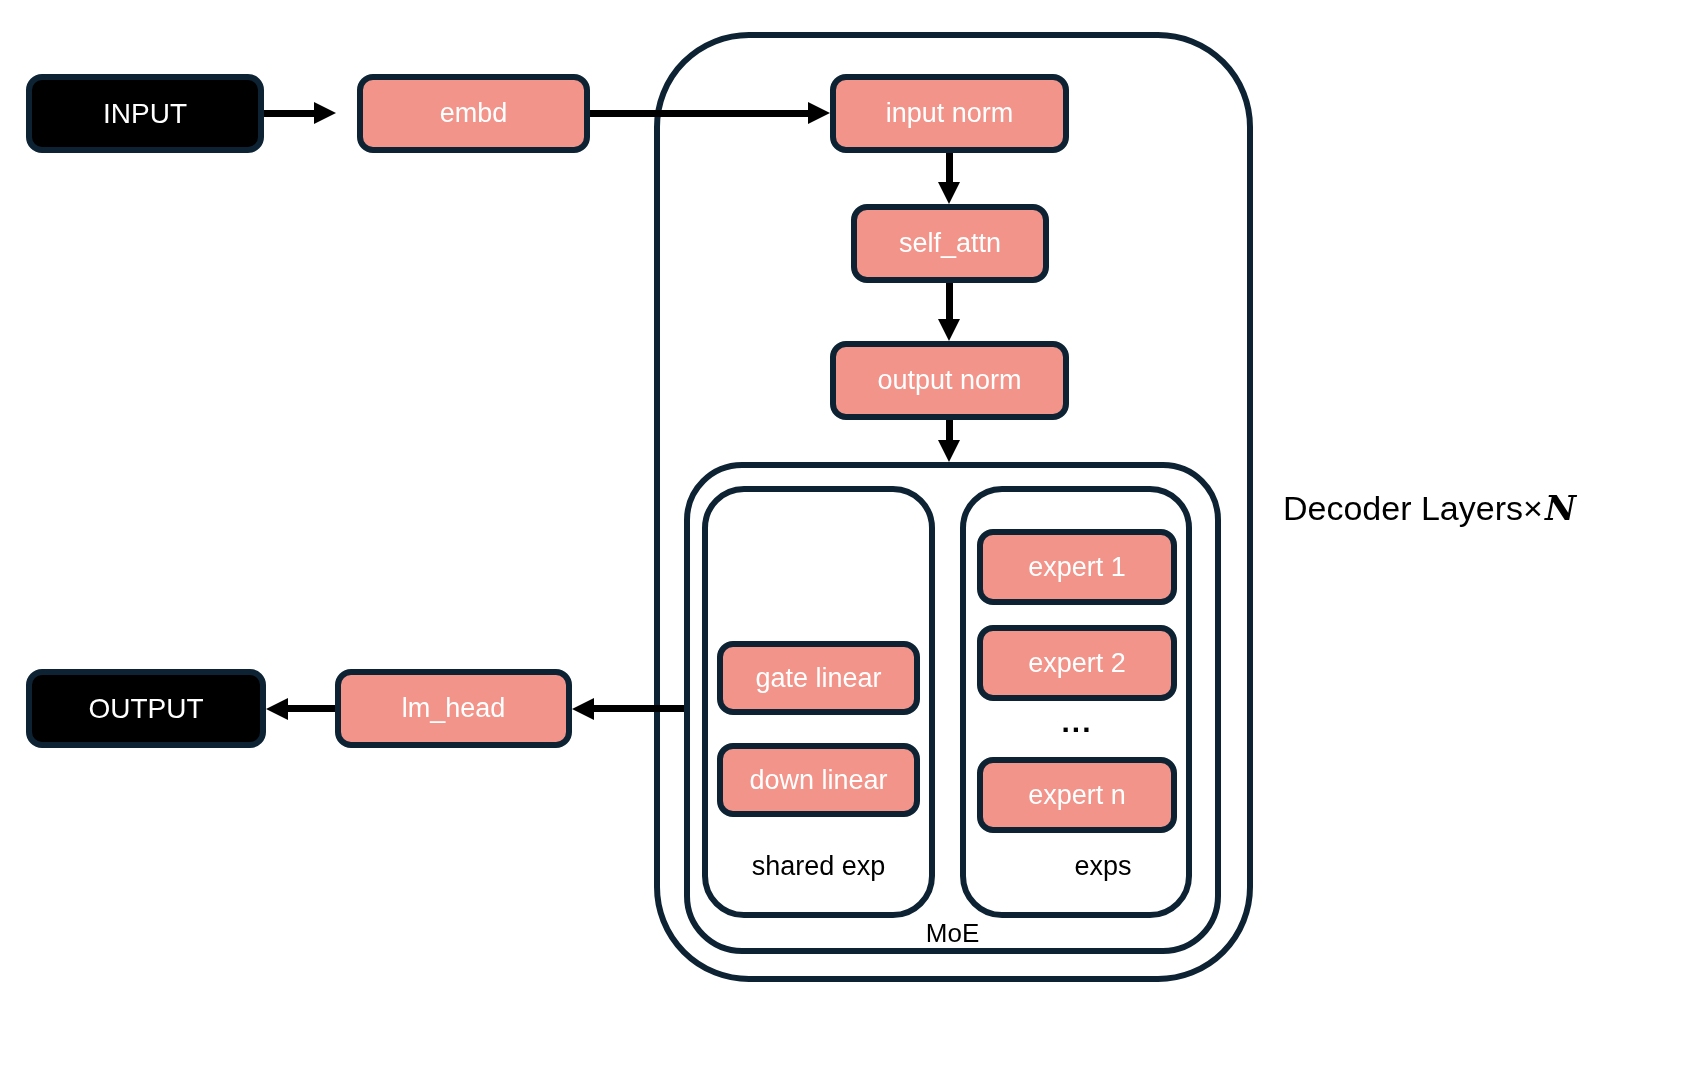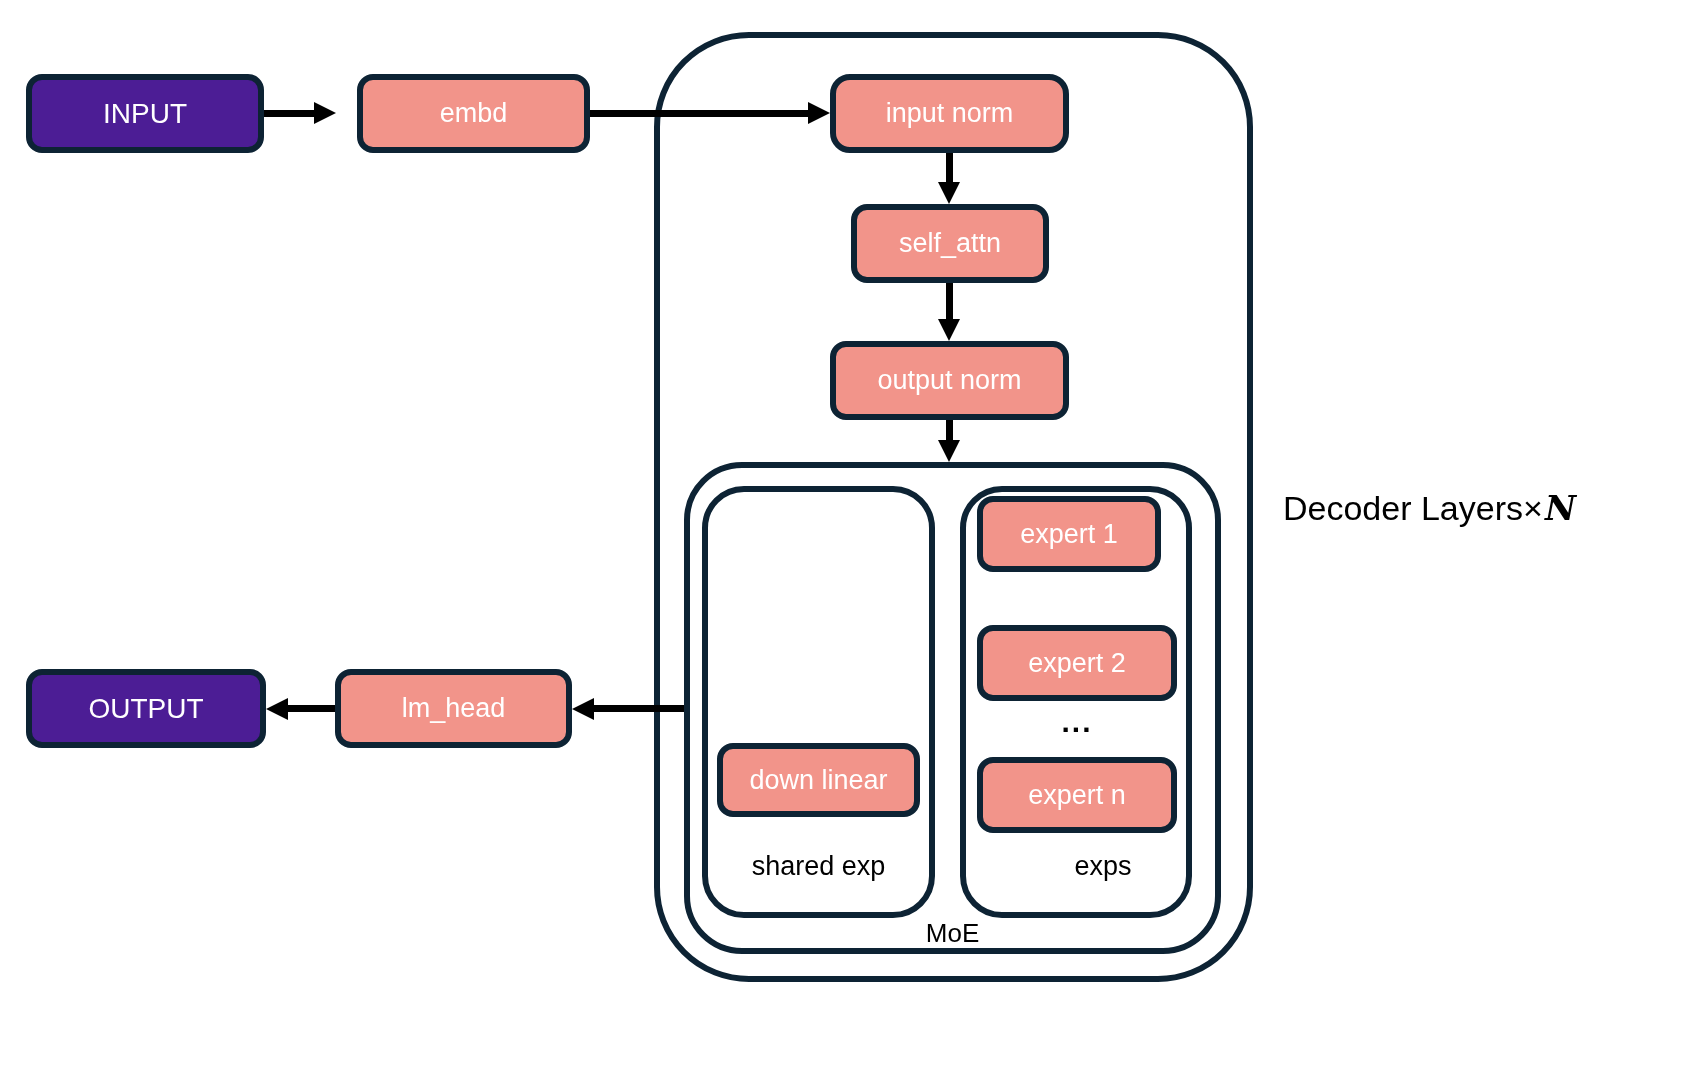--- a/index.html
+++ b/index.html
@@ -36,21 +36,21 @@
     border-radius: 16px;
     display: flex;
     align-items: center;
     justify-content: center;
     color: #ffffff;
     font-size: 27px;
     font-weight: 500;
     z-index: 3;
     white-space: nowrap;
   }
-  .node.io  { background: #4c1d95; font-size: 28px; }
+  .node.io  { background: #000000; font-size: 28px; }
   .node.mod { background: #f2948a; }
 
   
   .lbl {
     position: absolute;
     color: #000000;
     text-align: center;
     z-index: 3;
     white-space: nowrap;
   }
@@ -110,27 +110,28 @@
   <div class="ahead-d" style="left:938px; top:440px;"></div>
 
   <div class="ahead-l" style="left:572px; top:698px;"></div>
   <div class="aline" style="left:594px; top:705px; width:90px; height:7px;"></div>
 
   <div class="ahead-l" style="left:266px; top:698px;"></div>
   <div class="aline" style="left:288px; top:705px; width:47px; height:7px;"></div>
 
   <div class="node io" style="left:26px;  top:74px;  width:238px; height:79px;">INPUT</div>
   <div class="node mod" style="left:334px; top:74px;  width:233px; height:79px;margin-left:23px;">embd</div>
-  <div class="node mod" style="left:830px; top:74px;  width:239px; height:79px;border-radius:20px;">input norm</div>
+  <div class="node mod" style="left:830px; top:74px;  width:239px; height:79px;">input norm</div>
   <div class="node mod" style="left:851px; top:204px; width:198px; height:79px;text-align:center;">self_attn</div>
   <div class="node mod" style="left:830px; top:341px; width:239px; height:79px;">output norm</div>
 
+  <div class="node mod" style="left:717px; top:641px; width:203px; height:74px;">gate linear</div>
   <div class="node mod" style="left:717px; top:743px; width:203px; height:74px;">down linear</div>
 
-  <div class="node mod" style="left:977px; top:496px; width:184px; height:76px;">expert 1</div>
+  <div class="node mod" style="left:977px; top:529px; width:200px; height:76px;">expert 1</div>
   <div class="node mod" style="left:977px; top:625px; width:200px; height:76px;text-align:right;">expert 2</div>
   <div class="lbl dots" style="left:977px; top:705px; width:200px;">...</div>
   <div class="node mod" style="left:977px; top:757px; width:200px; height:76px;">expert n</div>
 
   <div class="node mod" style="left:335px; top:669px; width:237px; height:79px;">lm_head</div>
   <div class="node io" style="left:26px;  top:669px; width:240px; height:79px;">OUTPUT</div>
 
   <div class="lbl group" style="left:702px; top:851px; width:233px;">shared exp</div>
   <div class="lbl group" style="left:960px; top:851px; width:232px;padding-left:27px;">exps</div>
   <div class="lbl moe-lbl" style="left:684px; top:918px; width:537px;">MoE</div>

